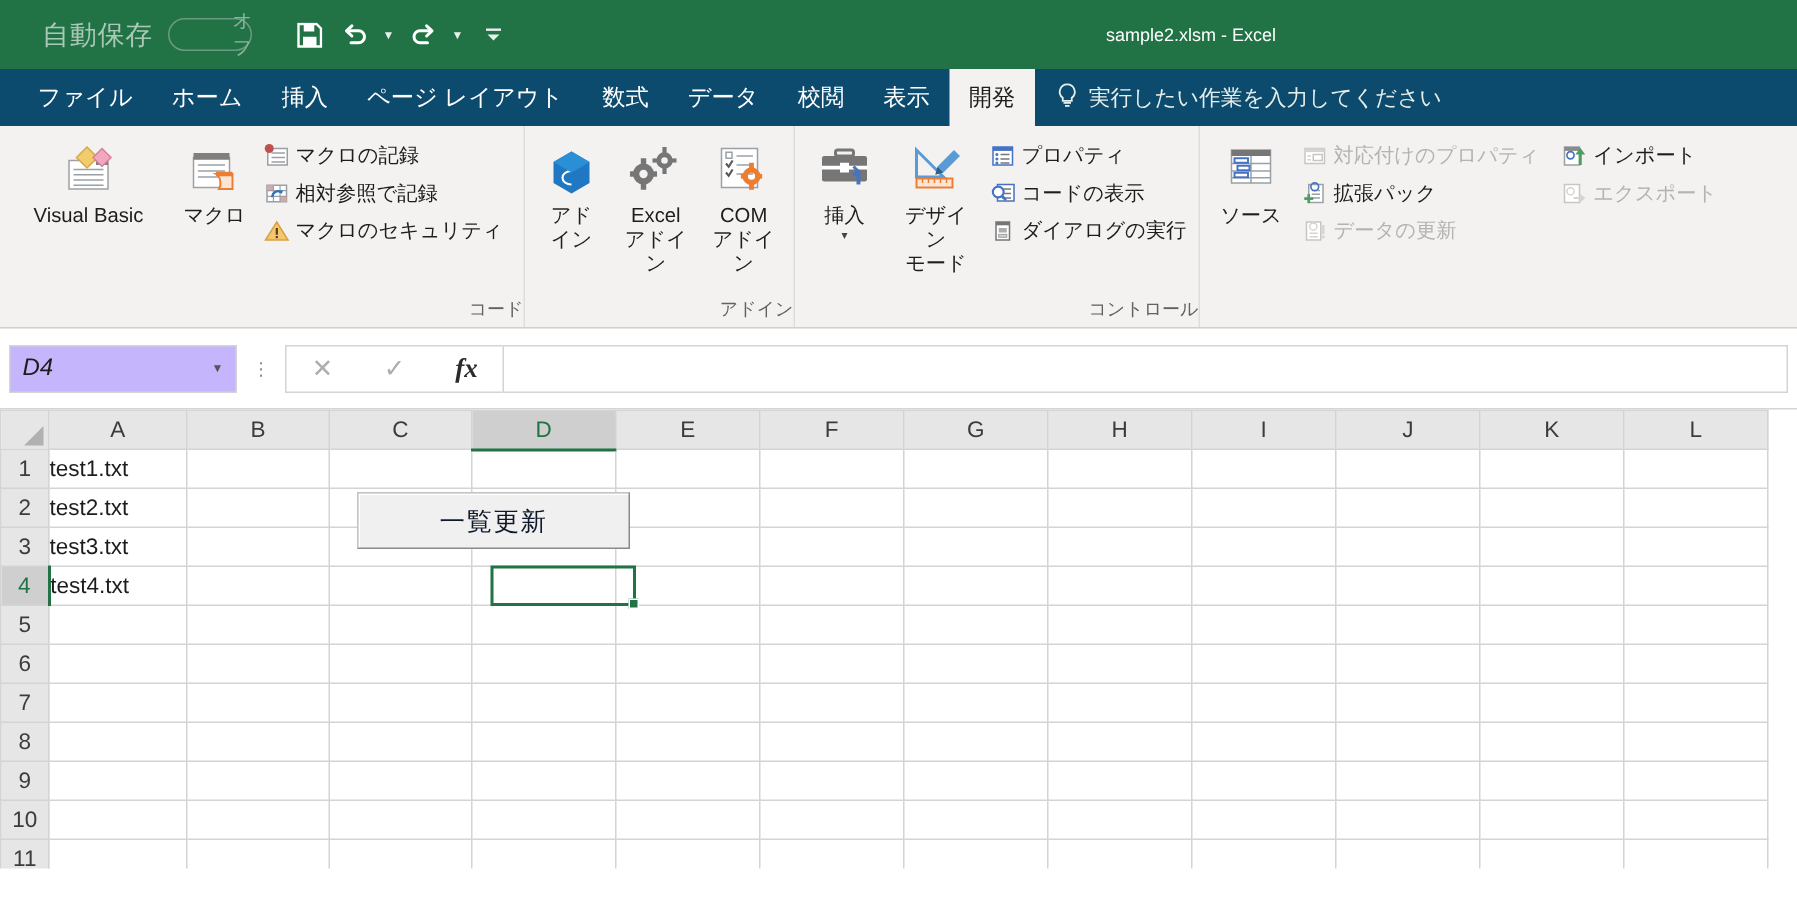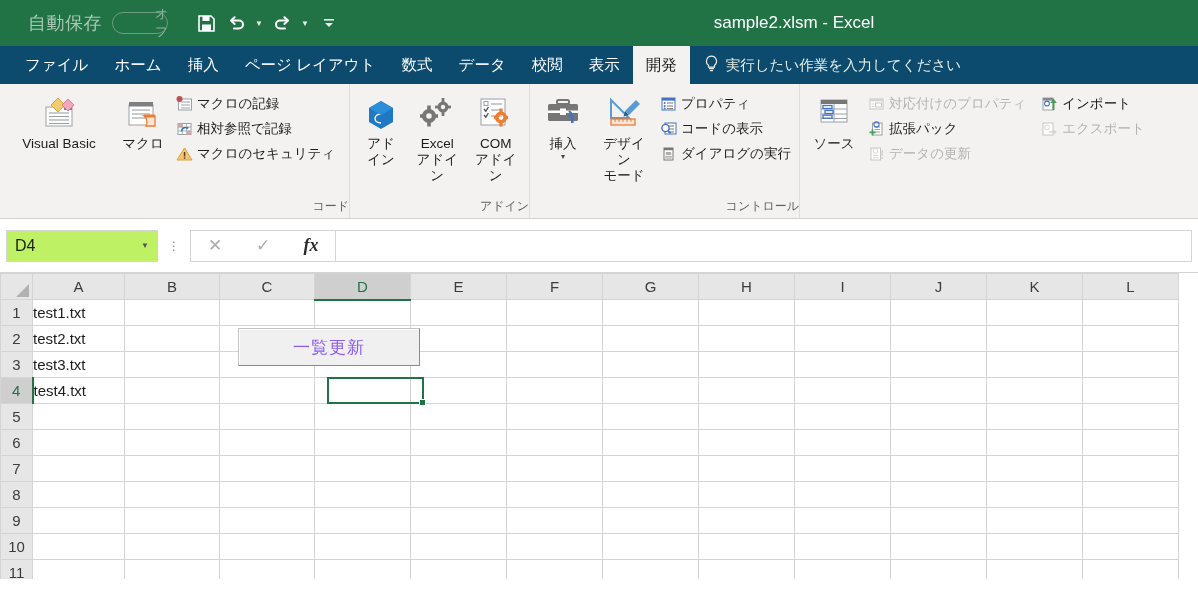--- a/index.html
+++ b/index.html
@@ -48,21 +48,21 @@
   }
   .qat-arrow {
     width: 14px; height: 26px;
     display: flex; align-items: center; justify-content: center;
     font-size: 8px; color: #e7efe9;
   }
   .win-title {
     position: absolute;
     left: 0; right: 0;
     text-align: center;
-    font-size: 17px;
+    font-size: 12px;
     color: #ffffff;
     pointer-events: none;
     padding-left: 390px;
   }
 
   
   .tabstrip {
     height: 38px;
     background: #0c4a6e;
     display: flex;
@@ -153,25 +153,26 @@
   .fbar {
     height: 54px;
     background: #fff;
     display: flex; align-items: center;
     padding: 0 6px;
     border-bottom: 1px solid #d4d4d4;
   }
   .namebox {
     width: 152px; height: 32px;
     border: 1px solid #d4d4d4;
-    background: #bef264;
+    background: #c4b5fd;
     display: flex; align-items: center;
     padding: 0 8px;
     font-size: 16px;
     color: #1d1d1d;
+    font-style: italic;
   }
   .namebox .nb-caret { margin-left: auto; font-size: 8px; color: #555; }
   .fb-dots {
     width: 32px; text-align: center;
     color: #8a8a8a; font-size: 12px; line-height: 6px;
     letter-spacing: 0; user-select: none;
   }
   .fb-btns {
     height: 32px;
     border: 1px solid #d4d4d4;
@@ -265,21 +266,21 @@
   
   .sheetbtn {
     position: absolute;
     background: #f0f0f0;
     border: 1px solid #c4c4c4;
     border-right-color: #8a8a8a;
     border-bottom-color: #8a8a8a;
     box-shadow: inset 1px 1px 0 #ffffff;
     display: flex; align-items: center; justify-content: center;
     font-size: 17px;
-    color: #8b5cf6;
+    color: #0f172a;
     letter-spacing: 1px;
   }
 </style>
 </head>
 <body>
 
 <div class="titlebar">
 
   <span class="autosave-label">自動保存</span>
 

